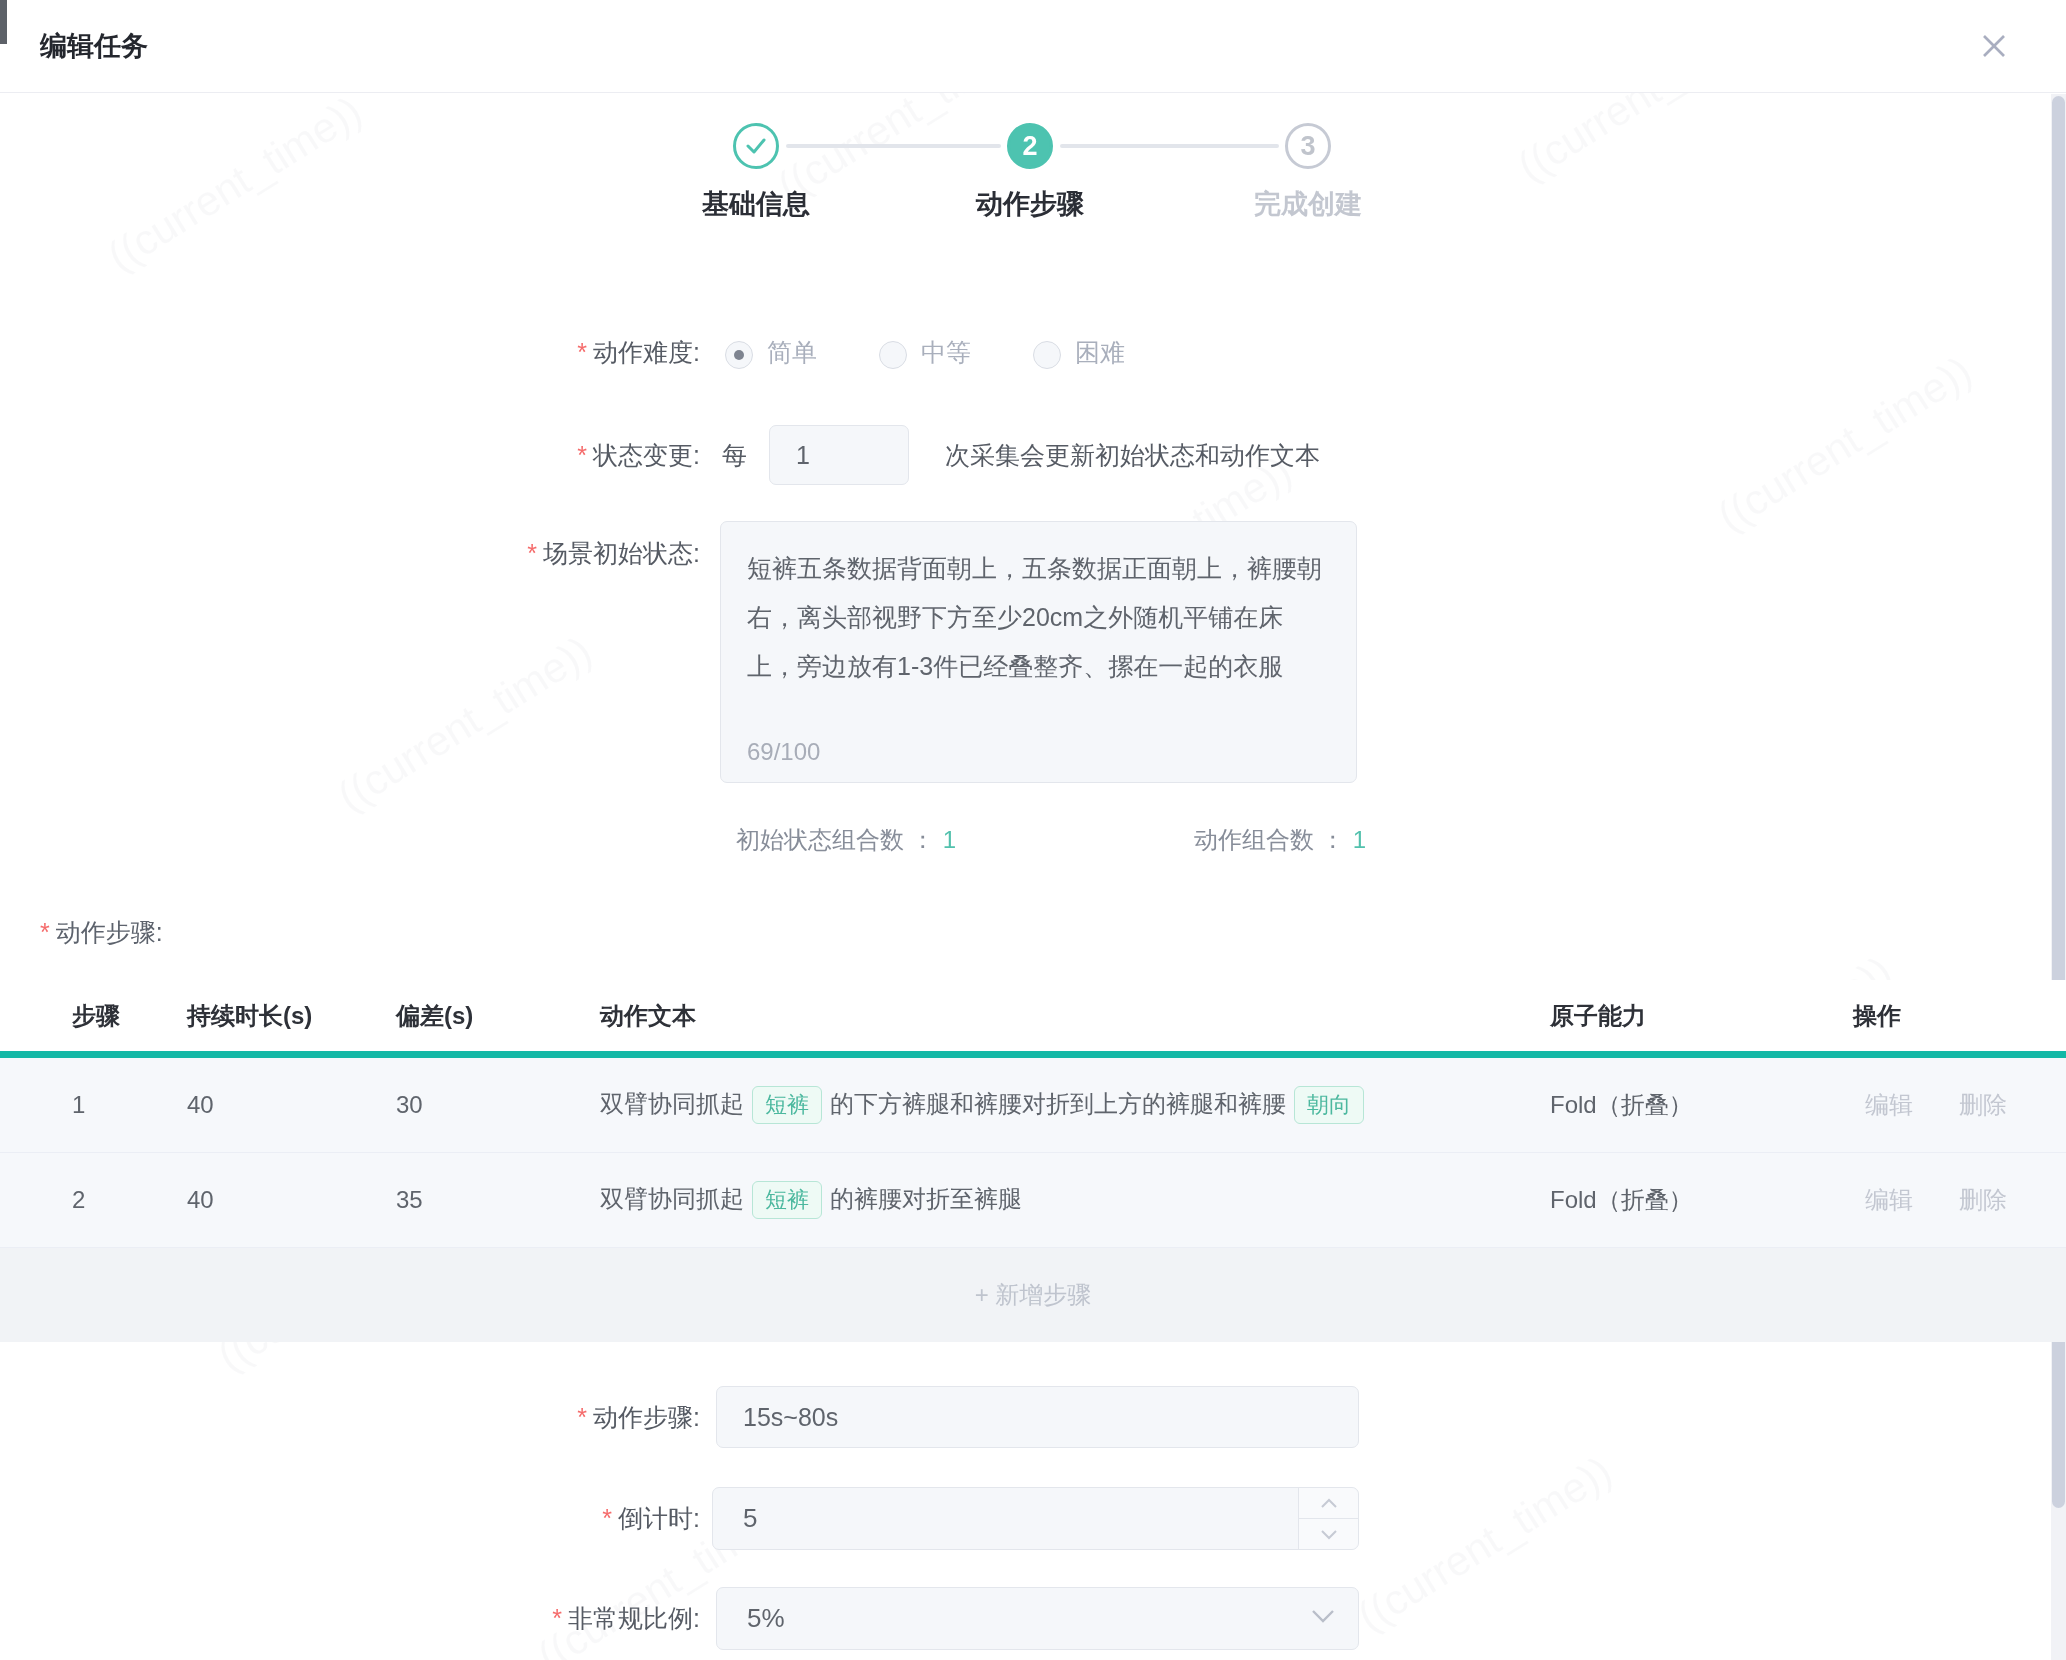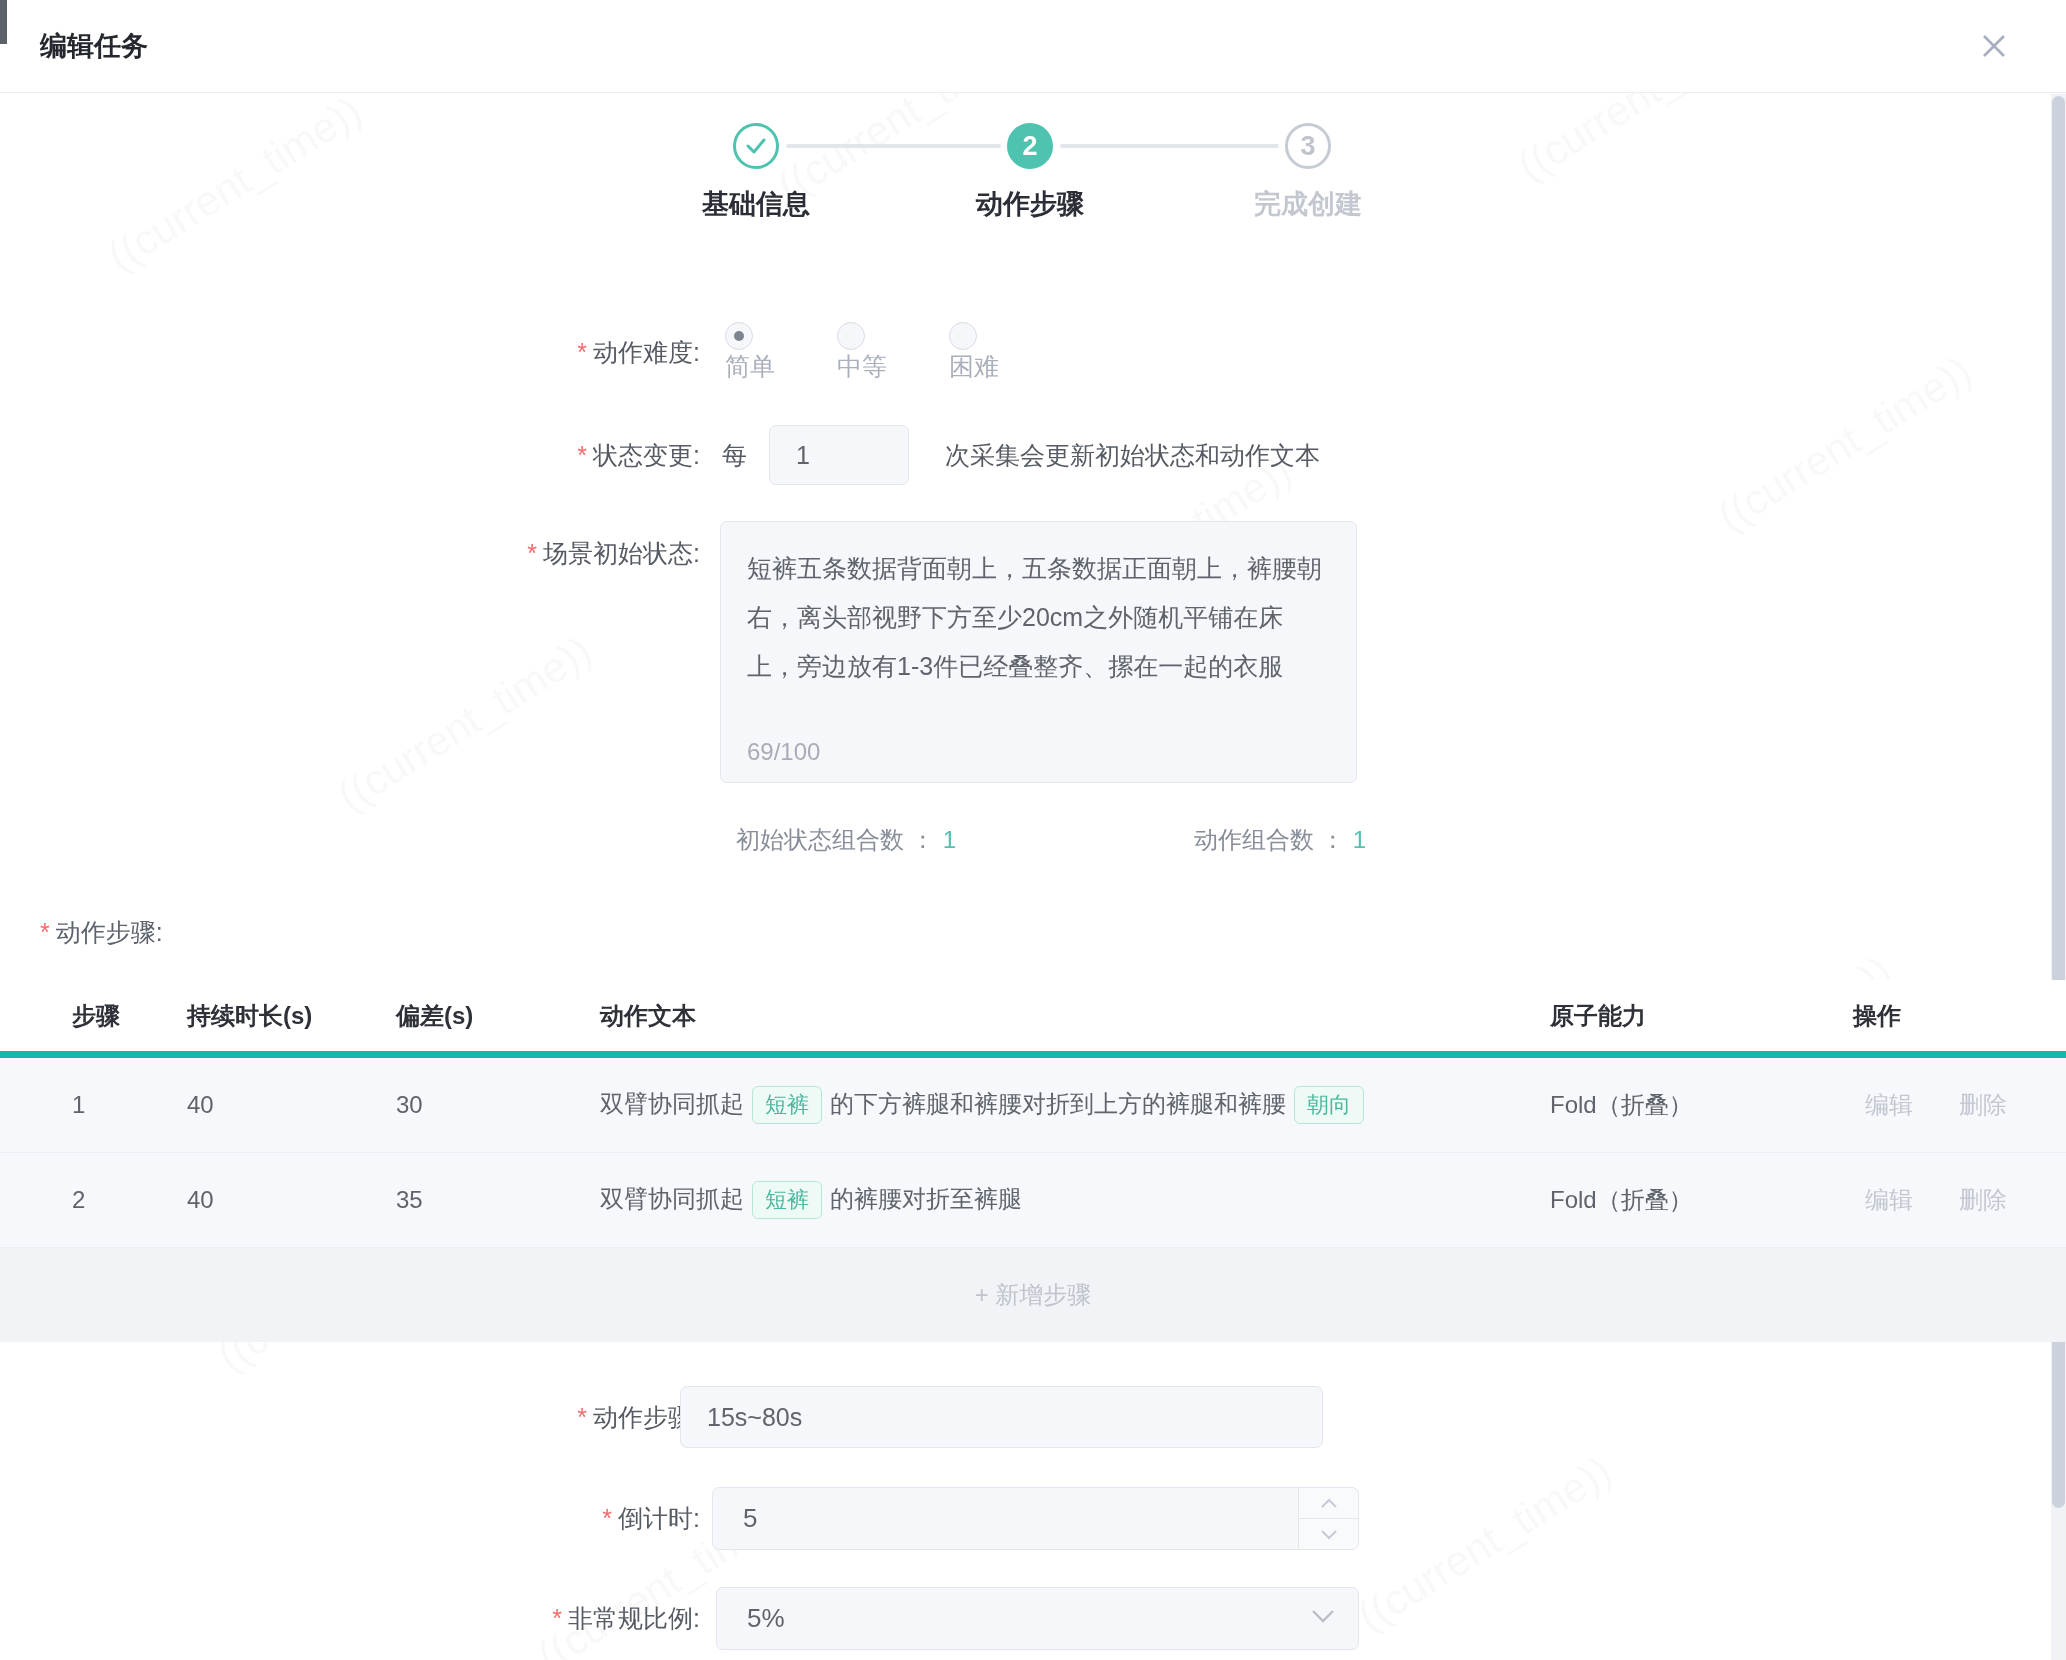--- a/index.html
+++ b/index.html
@@ -43,21 +43,21 @@
   
   .form-label { position:absolute; right:1366px; white-space:nowrap;
                 font-size:25px; color:#565b64; }
   .req { color:#f56c6c; margin-right:6px; font-size:25px; }
   .dis-box { background:#f5f7fa; border:1px solid #e3e6ec; border-radius:7px; color:#5f646c; }
 
   
   .lbl-difficulty { top:330px; line-height:45px; }
   .radio-group { position:absolute; left:725px; top:330px; height:45px;
                  display:flex; align-items:center; }
-  .radio-option { display:flex; align-items:flex-start; margin-right:62px; cursor:pointer;flex-direction:column; }
+  .radio-option { display:flex; align-items:flex-end; margin-right:62px; cursor:pointer; }
   .radio-circle { width:28px; height:28px; border-radius:50%; background:#f5f7fa;
                   border:1px solid #d9dde4; margin-right:14px; position:relative; }
   .radio-circle.checked::after { content:""; position:absolute; left:8px; top:8px;
                   width:10px; height:10px; border-radius:50%; background:#7e8490; }
   .radio-text { font-size:25px; color:#a9afbc; }
 
   
   .lbl-state { top:425px; line-height:60px; }
   .state-row { position:absolute; left:722px; top:425px; height:60px;
                display:flex; align-items:center; }
@@ -95,21 +95,21 @@
   .t-cell { white-space:nowrap; }
   .tag { display:inline-block; padding:3px 12px; margin:0 8px; border-radius:6px;
          font-size:22px; color:#4cb89f; background:#eefaf5; border:1px solid #b7e6d6; }
   .ops { display:flex; gap:46px; padding-left:12px; }
   .op-link { font-size:24px; color:#c3c7d1; cursor:pointer; }
   .add-step-band { height:94px; background:#f1f3f6; display:flex; align-items:center;
                    justify-content:center; font-size:24px; color:#bfc4ce; cursor:pointer; }
 
   
   .lbl-duration { top:1386px; line-height:62px; }
-  .duration-input { position:absolute; left:680px; top:1386px; width:643px; height:62px;
+  .duration-input { position:absolute; left:716px; top:1386px; width:643px; height:62px;
                     padding-left:26px; font-size:25px; outline:none;
                     font-family:"Liberation Sans",sans-serif; }
   .lbl-countdown { top:1487px; line-height:63px; }
   .countdown-wrap { position:absolute; left:712px; top:1487px; width:647px; height:63px; }
   .countdown-input { width:100%; height:100%; padding-left:30px; font-size:26px; outline:none;
                      font-family:"Liberation Sans",sans-serif; }
   .spin { position:absolute; right:1px; top:1px; width:60px; height:61px;
           display:flex; flex-direction:column; }
   .spin-btn { flex:1; background:#f9fafc; border-left:1px solid #e3e6ec;
               display:flex; align-items:center; justify-content:center; cursor:pointer; }

